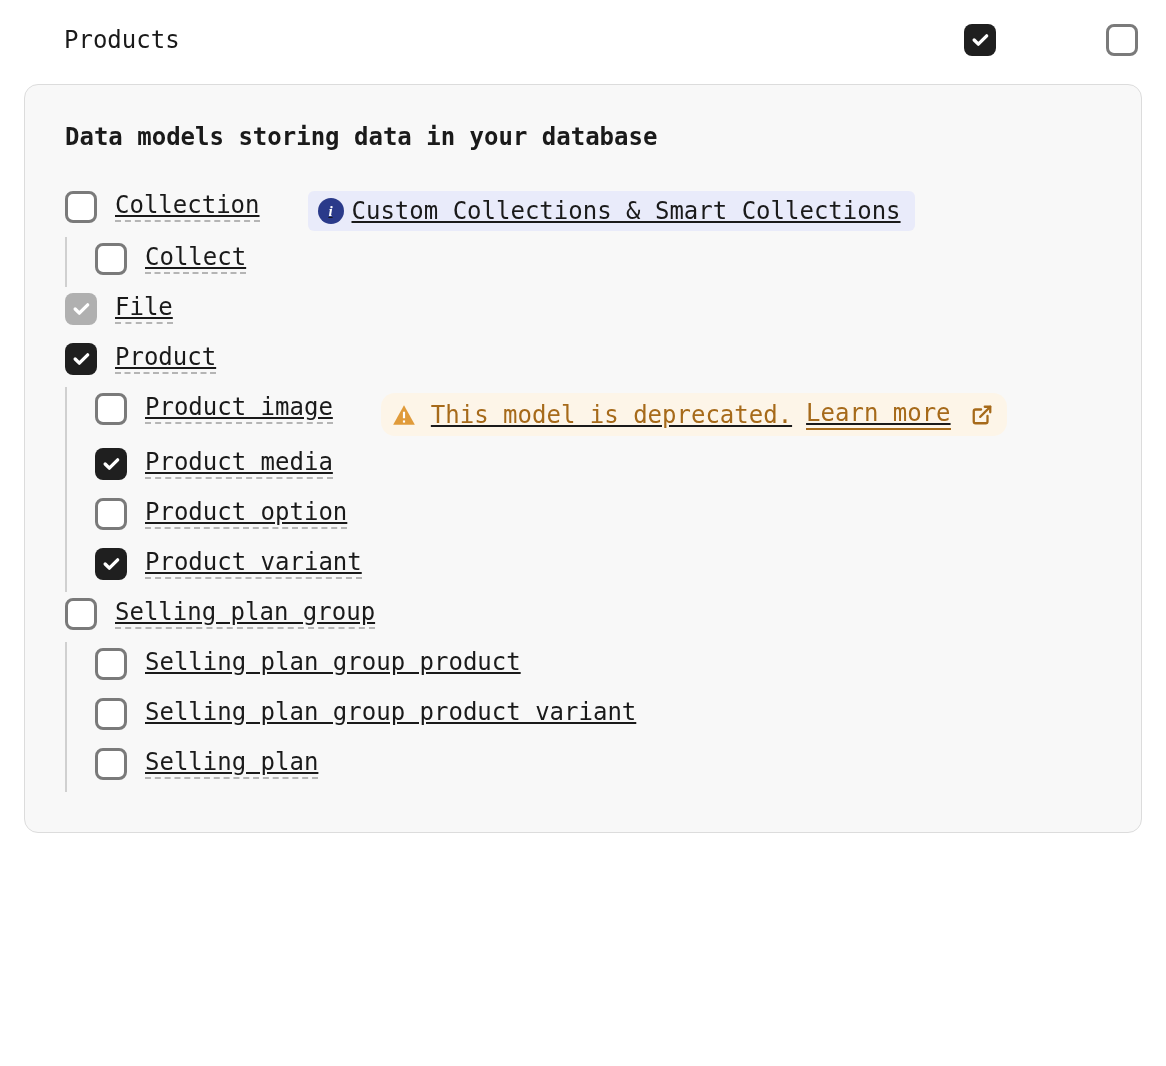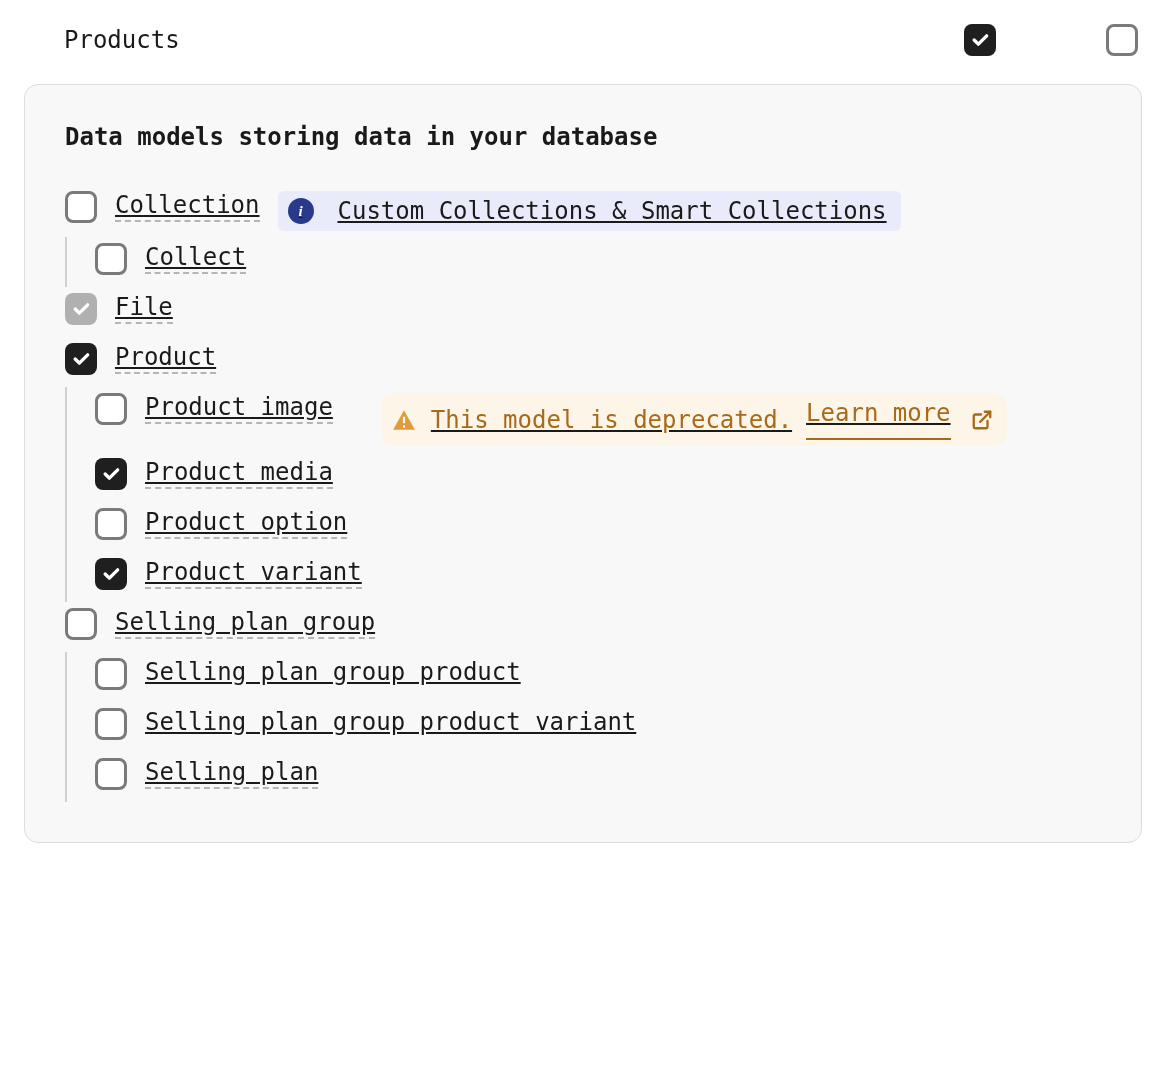--- a/index.html
+++ b/index.html
@@ -90,21 +90,22 @@
     }
     .children .tree-row {
       position: relative;
     }
     .info-badge {
       background: #e9ebfa;
       border-radius: 6px;
       padding: 6px 14px 6px 10px;
       display: inline-flex;
       align-items: center;
-      gap: 24px;
+      gap: 8px;
+      margin-left: 30px;
     }
     .info-icon {
       width: 26px;
       height: 26px;
       border-radius: 50%;
       background: #2a3a8a;
       display: inline-flex;
       align-items: center;
       justify-content: center;
       flex-shrink: 0;
@@ -132,21 +133,21 @@
     }
     .warn-icon {
       display: inline-flex;
       width: 26px;
       height: 26px;
       flex-shrink: 0;
     }
     .warn-link {
       border-bottom: 2px solid #a66a1a;
       cursor: pointer;
-      padding-bottom: 11px;
+      padding-bottom: 1px;
     }
     .ext-icon {
       display: inline-flex;
       width: 22px;
       height: 22px;
       margin-left: 6px;
     }
   </style>
 </head>
 <body>

